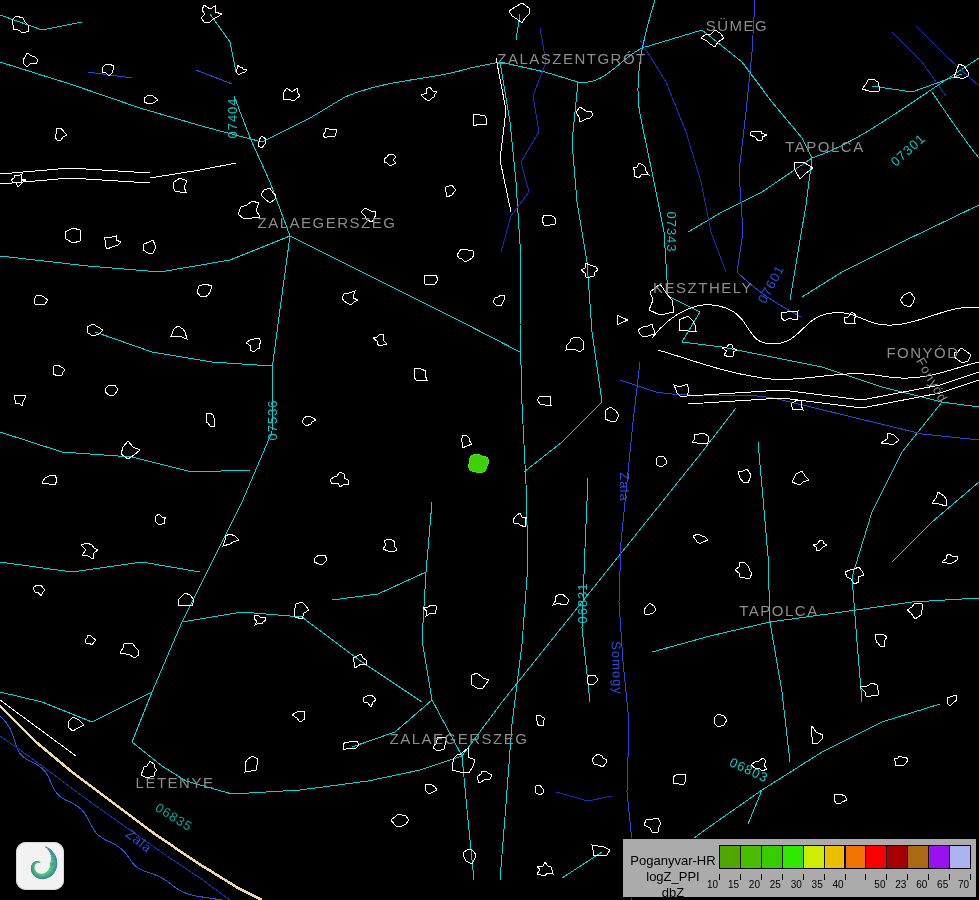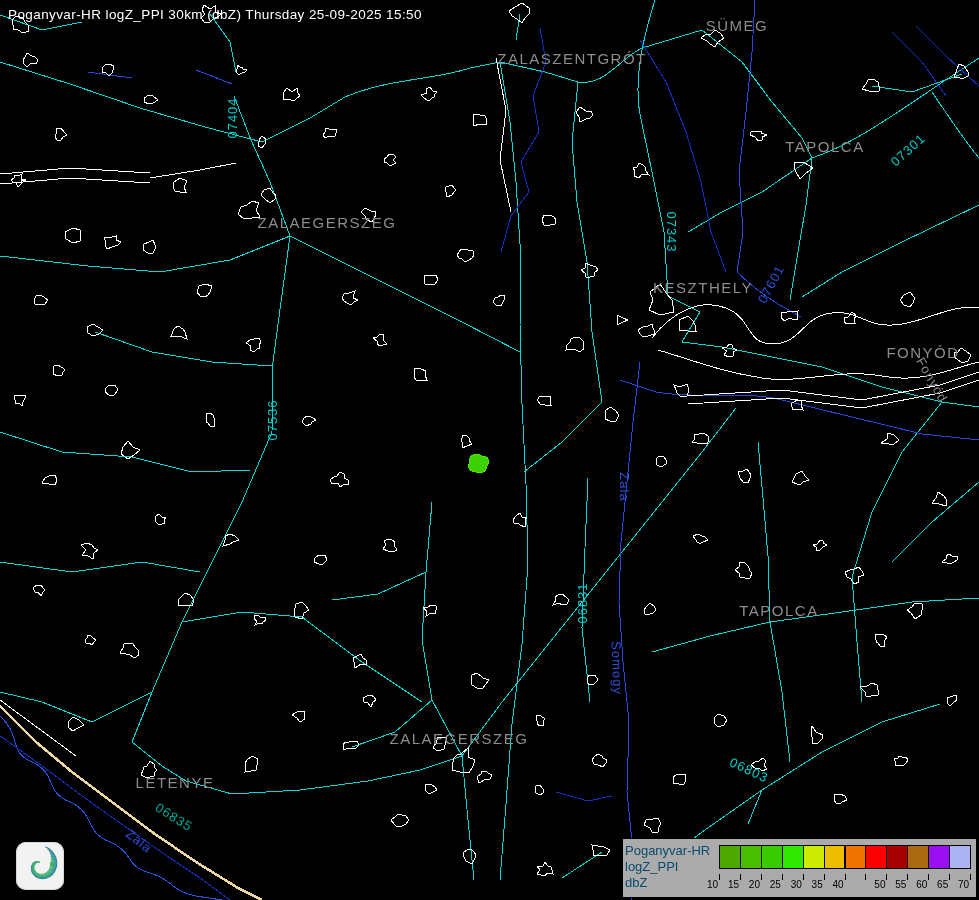--- a/index.html
+++ b/index.html
@@ -10,21 +10,21 @@
                letter-spacing:0.4px;z-index:30;}
   .map-label{position:absolute;white-space:nowrap;z-index:20;transform-origin:center center;}
   .lbl-city{font-size:15px;color:#8d8d8d;letter-spacing:1.5px;}
   .lbl-city-small{font-size:13px;color:#8d8d8d;letter-spacing:1px;}
   .lbl-road{font-size:13px;color:#00cfcf;letter-spacing:1px;}
   .lbl-road-dark{font-size:13px;color:#00ae9c;letter-spacing:1px;}
   .lbl-water{font-size:13px;color:#2b50dc;letter-spacing:1px;}
   
   .legend{position:absolute;left:622px;top:838px;width:355px;height:60px;background:#ababab;
           border:1px solid #000;box-sizing:border-box;z-index:40;}
-  .legend-titles{position:absolute;left:2px;top:4px;width:96px;color:#0c4a6e;
+  .legend-titles{position:absolute;left:2px;top:14px;width:96px;text-align:center;color:#000000;
                  font-size:13px;line-height:16px;}
   .legend-bar{position:absolute;left:96px;top:6px;width:251px;height:24px;}
   .legend-cell{position:absolute;top:0;height:24px;border:1px solid #000;box-sizing:border-box;}
   .legend-tick{position:absolute;top:29px;width:1px;height:6px;background:#000;}
   .legend-num{position:absolute;top:34px;width:24px;margin-left:-12px;
               color:#000000;font-size:10px;}
   
   .logo{position:absolute;left:16px;top:842px;width:48px;height:48px;background:#f2f2f2;
         border-radius:10px;z-index:40;box-shadow:0 0 0 1px #d8d8d8 inset;}
   .logo svg{position:absolute;left:0;top:0;}
@@ -244,21 +244,20 @@
         <path d="M475,760 L473,766 L469,773 L460,772 L452,770 L453,762 L454,758 L457,755 L461,754 L468,748 L468,757 Z"></path>
         <path d="M445,745 L444,749 L438,751 L433,748 L436,743 L438,737 L447,738 Z"></path>
         <path d="M492,775 L490,779 L486,779 L479,783 L477,777 L481,774 L482,771 L486,771 L488,773 Z"></path>
       </g>
 
     <g id="echo">
       <path d="M470,462 C468,455 477,452 483,457 C489,455 490,463 486,467 C488,472 479,475 474,471 C469,472 467,466 470,462 Z" fill="#3fd000" stroke="#46e800"></path>
     </g>
   </svg>
 
-  <div class="radar-title">Poganyvar-HR logZ_PPI 30km (dbZ) Thursday 25-09-2025 15:50</div>
 
   <div id="labels">
       <span class="map-label lbl-city" style="left: 572px; top: 58px; transform: translate(-50%, -50%) rotate(0deg);">ZALASZENTGRÓT</span>
       <span class="map-label lbl-city" style="left: 737px; top: 25px; transform: translate(-50%, -50%) rotate(0deg);">SÜMEG</span>
       <span class="map-label lbl-city" style="left: 825px; top: 146px; transform: translate(-50%, -50%) rotate(0deg);">TAPOLCA</span>
       <span class="map-label lbl-city" style="left: 327px; top: 222px; transform: translate(-50%, -50%) rotate(0deg);">ZALAEGERSZEG</span>
       <span class="map-label lbl-city" style="left: 703px; top: 287px; transform: translate(-50%, -50%) rotate(0deg);">KESZTHELY</span>
       <span class="map-label lbl-city" style="left: 923px; top: 352px; transform: translate(-50%, -50%) rotate(0deg);">FONYÓD</span>
       <span class="map-label lbl-city" style="left: 779px; top: 610px; transform: translate(-50%, -50%) rotate(0deg);">TAPOLCA</span>
       <span class="map-label lbl-city" style="left: 459px; top: 738px; transform: translate(-50%, -50%) rotate(0deg);">ZALAEGERSZEG</span>
@@ -308,21 +307,21 @@
         <span class="legend-num" style="left: 83.6667px;">30</span>
         <div class="legend-tick" style="left: 104.583px;"></div>
         <span class="legend-num" style="left: 104.583px;">35</span>
         <div class="legend-tick" style="left: 125.5px;"></div>
         <span class="legend-num" style="left: 125.5px;">40</span>
         <div class="legend-tick" style="left: 146.417px;"></div>
         <span class="legend-num" style="left: 159px; margin-top: 36px;">45</span>
         <div class="legend-tick" style="left: 167.333px;"></div>
         <span class="legend-num" style="left: 167.333px;">50</span>
         <div class="legend-tick" style="left: 188.25px;"></div>
-        <span class="legend-num" style="left: 188.25px;">55</span>
+        <span class="legend-num" style="left: 188.25px;">23</span>
         <div class="legend-tick" style="left: 209.167px;"></div>
         <span class="legend-num" style="left: 209.167px;">60</span>
         <div class="legend-tick" style="left: 230.083px;"></div>
         <span class="legend-num" style="left: 230.083px;">65</span>
         <div class="legend-tick" style="left: 251px;"></div>
         <span class="legend-num" style="left: 251px;">70</span>
       </div>
   </div>
 
   <div class="logo">

